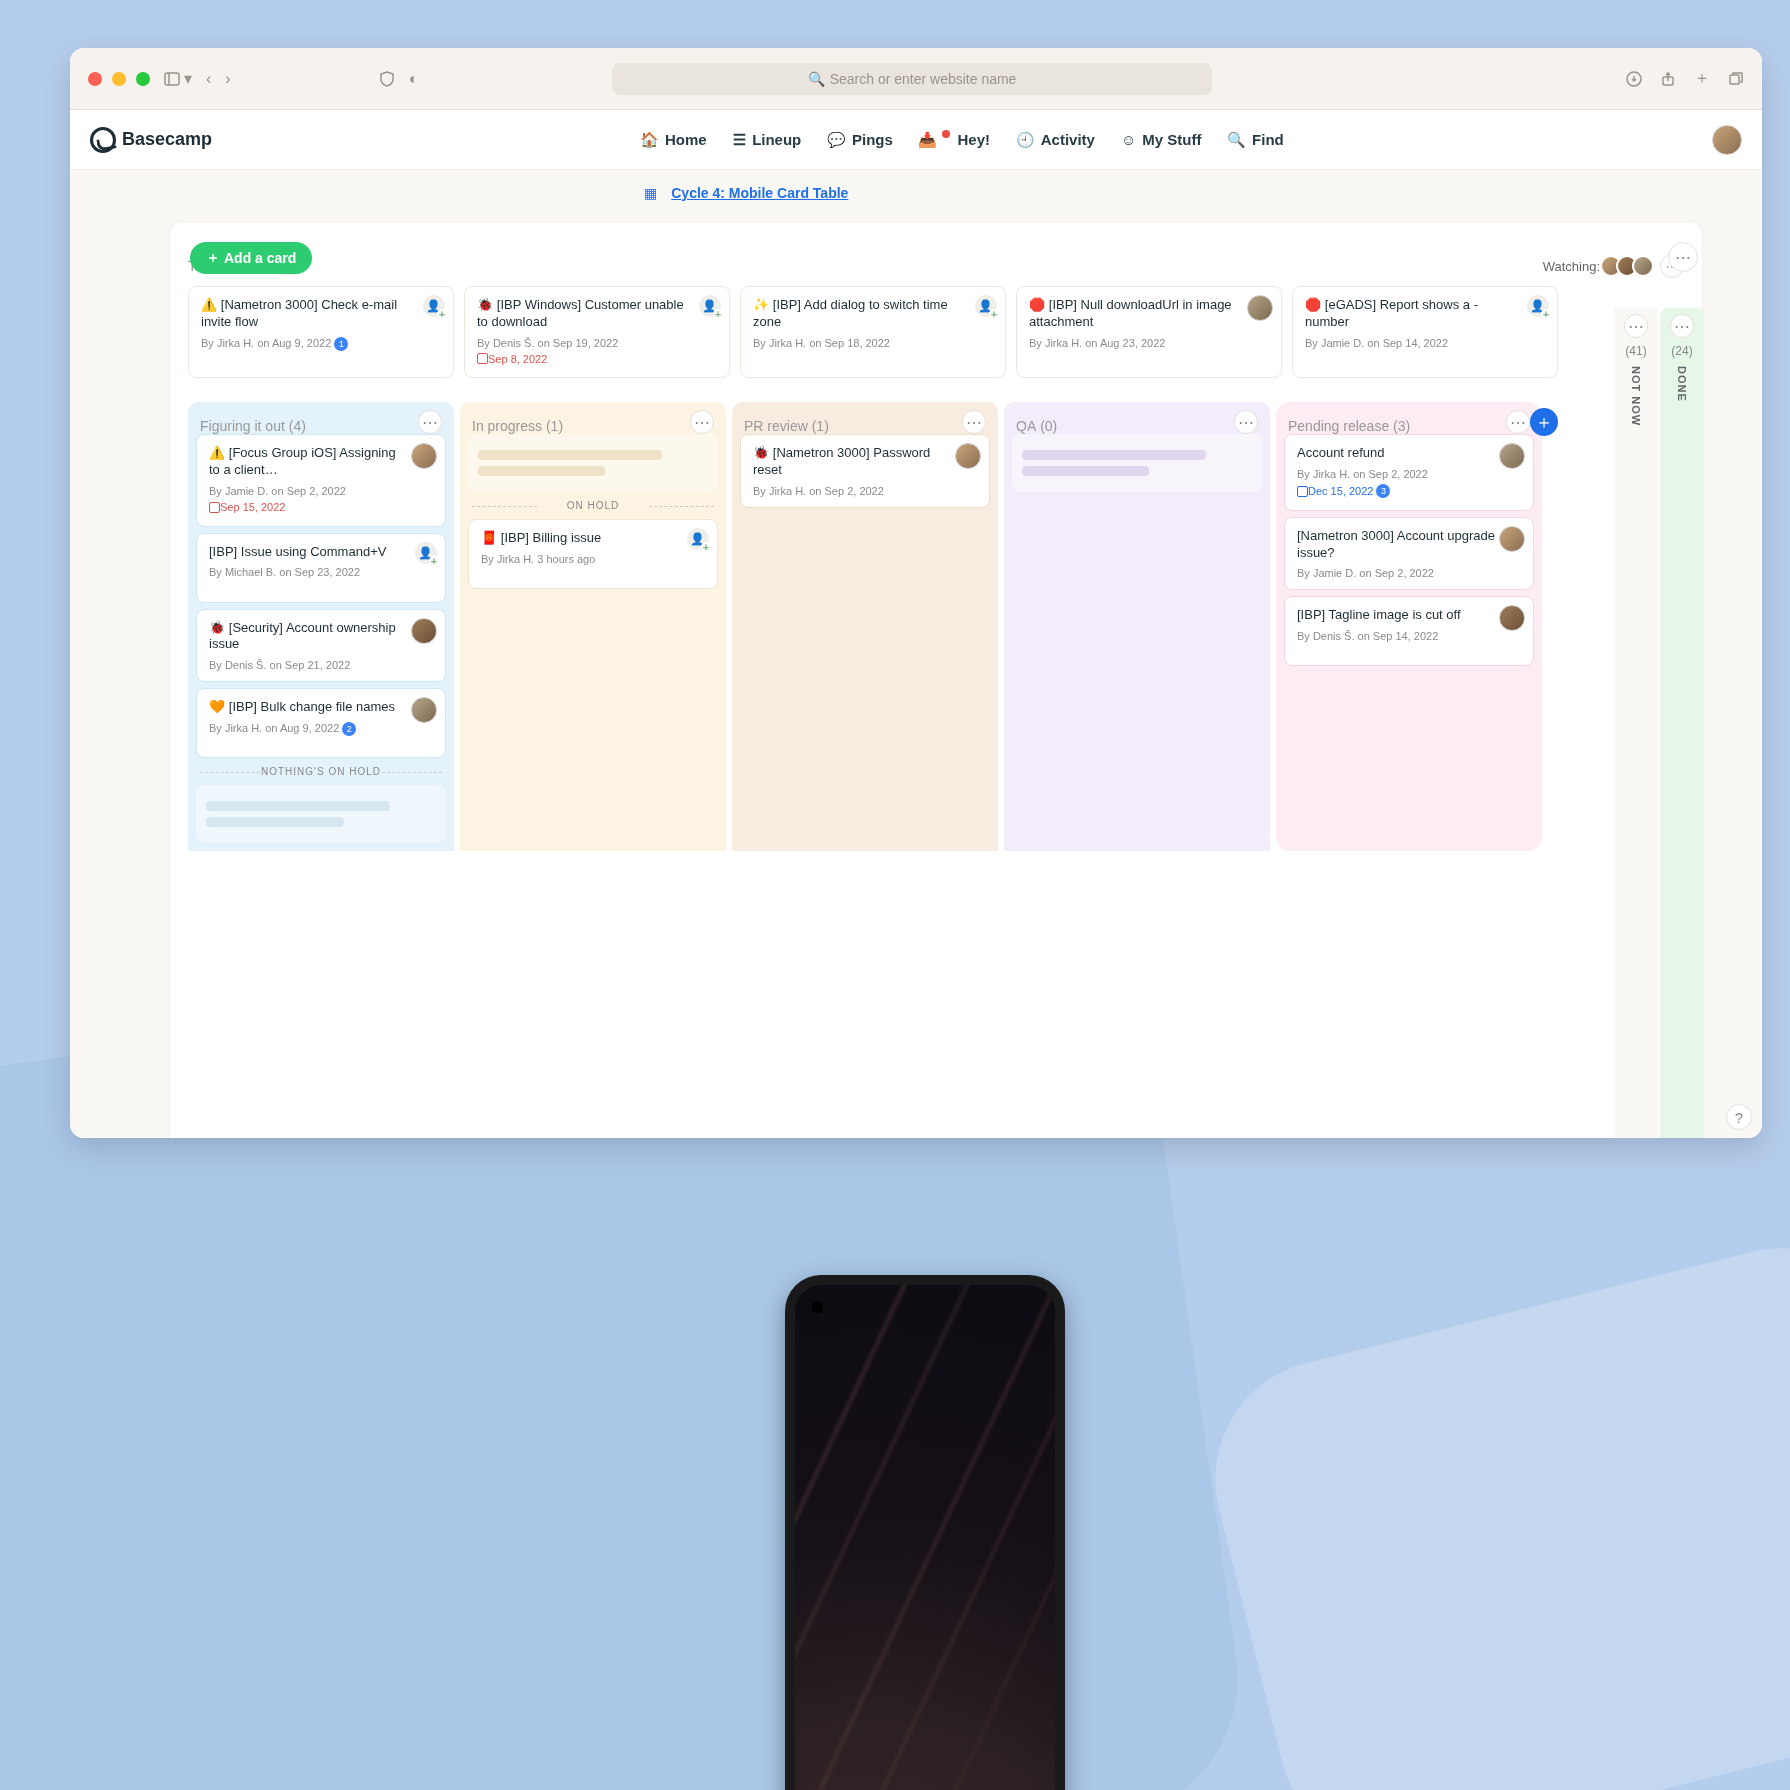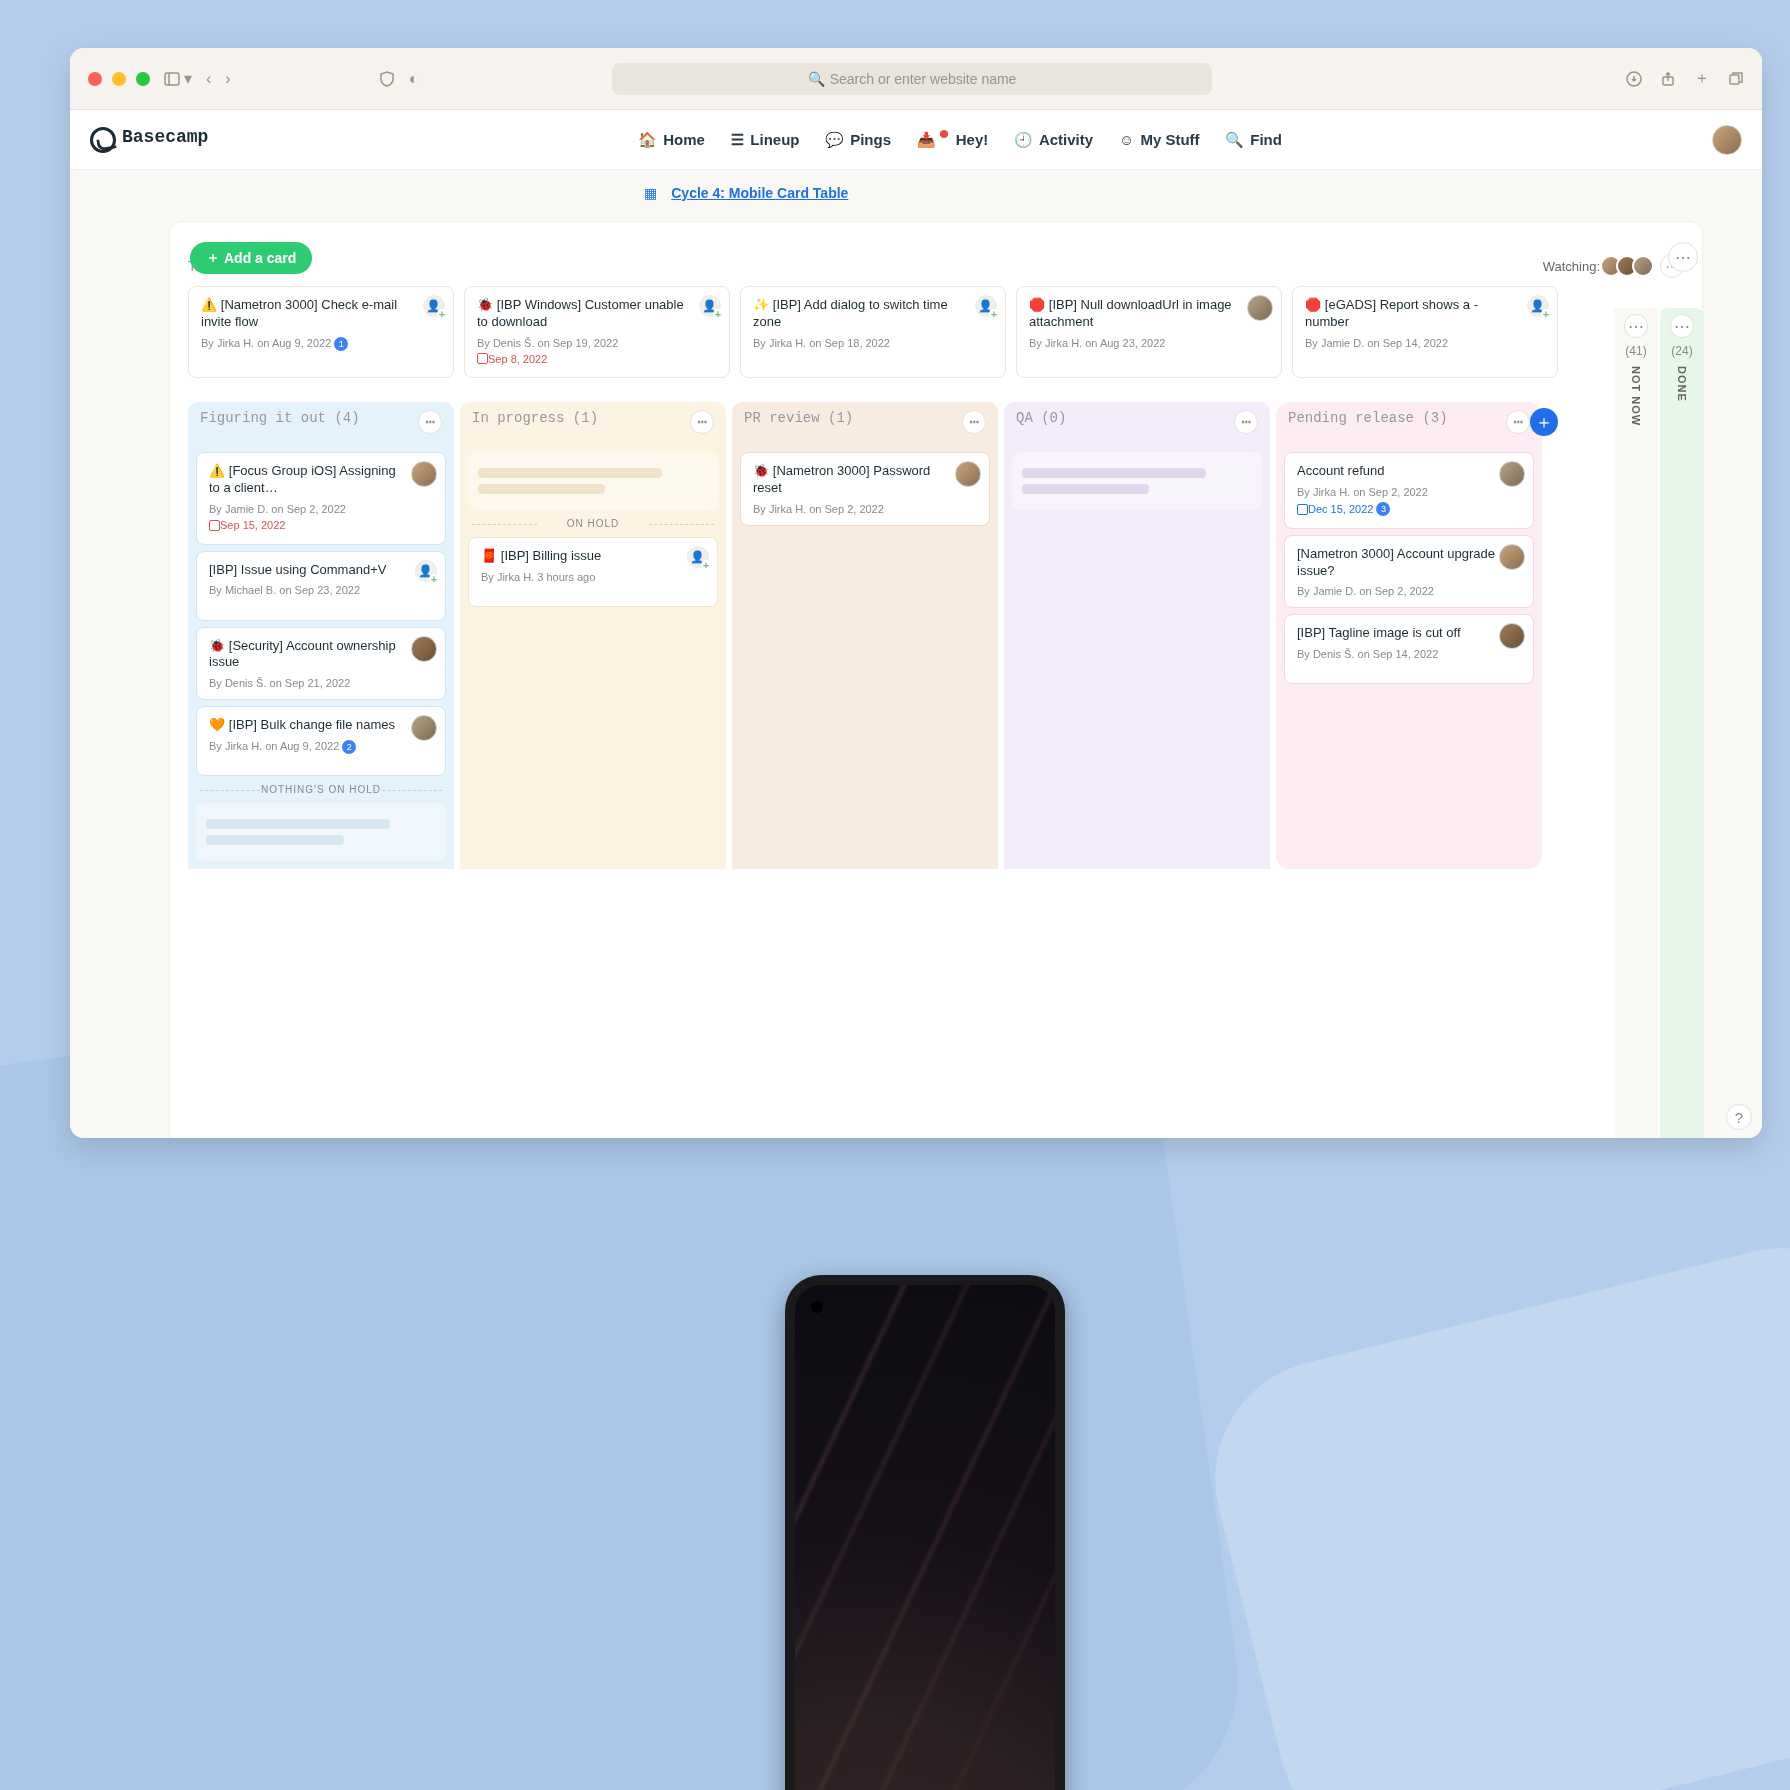--- a/index.html
+++ b/index.html
@@ -45,21 +45,21 @@
   .toolbar-right { margin-left:auto; display:flex; gap:18px; color:#9a948c; }
   svg.ico { width:16px; height:16px; }
   
   .app-header {
     height: 60px;
     display:flex; align-items:center;
     padding: 0 20px;
     border-bottom: 1px solid #eee;
     background:#fff;
   }
-  .logo { display:flex; gap:6px; font-weight:700; font-size:18px; color:#1d2d35;font-family:Liberation Mono, monospace;}
+  .logo { display:flex; align-items:center; gap:6px; font-weight:700; font-size:18px; color:#1d2d35;}
   .logo-mark {
     width:26px; height:26px; border:3px solid #1d2d35; border-radius:50%;
     position:relative;
   }
   .logo-mark::after{content:'';position:absolute;left:4px;top:8px;width:16px;height:9px;border:3px solid #1d2d35;border-top:none;border-right:none;transform:rotate(-10deg);border-radius:0 0 0 8px;}
   .nav { display:flex; gap:26px; margin:0 auto; }
   .nav a { display:flex; align-items:center; gap:6px; color:#283c46; font-weight:600; font-size:15px; text-decoration:none; cursor:pointer;}
   .nav a .dotbadge{width:8px;height:8px;border-radius:50%;background:#e74c3c;position:relative;top:-6px;left:-2px;}
   .avatar { width:30px;height:30px;border-radius:50%;background:linear-gradient(135deg,#c9a57a,#8c6d52); border:1px solid #ccc; }
   .avatar.sm{width:26px;height:26px;}
@@ -118,21 +118,21 @@
   .due{display:inline-flex;align-items:center;color:#7a7a7a;font-size:11px;margin-top:4px;}
   .due.red{color:#d9534f;}
   .due .calicon{width:11px;height:11px;border:1.5px solid currentColor;border-radius:2px;position:relative;}
   .bluebubble{display:inline-block;width:14px;height:14px;border-radius:50%;background:#3b82f6;color:#fff;font-size:9px;text-align:center;line-height:14px;vertical-align:middle;margin-left:3px;}
 
   
   .columns{display:flex;gap:6px;margin-top:24px;position:relative;}
   .col{
     width:266px; border-radius:10px 10px 0 0; padding:8px; min-height:430px; position:relative;
   }
-  .col-head{display:flex;align-items:flex-start;justify-content:space-between;margin-bottom:18px;padding:0 4px;font-family:Liberation Mono, monospace;}
+  .col-head{display:flex;align-items:flex-end;justify-content:space-between;margin-bottom:0;padding:0 4px;}
   .col .card{width:100%;margin-bottom:6px;}
   .col.figuring{background:#e4f2fb;} .col.figuring .card{border-color:#cde6f5;}
   .col.inprog{background:#fcf3e3;} .col.inprog .card{border-color:#f0e5cf;}
   .col.pr{background:#f8ece0;} .col.pr .card{border-color:#efddca;}
   .col.qa{background:#f3edfb;}
   .col.pending{background:#fdecf3;border-radius:14px;} .col.pending .card{border-color:#f5d5e2;}
   .sep-label{font-size:10px;color:#888;text-align:center;letter-spacing:1px;margin:8px 0;position:relative;}
   .sep-label::before,.sep-label::after{content:'';position:absolute;top:50%;width:26%;height:0;border-top:1px dashed #ccc;}
   .sep-label::before{left:4px;} .sep-label::after{right:4px;}
   .skeleton{height:10px;background:#eee4;border-radius:4px;margin:6px 0;}

